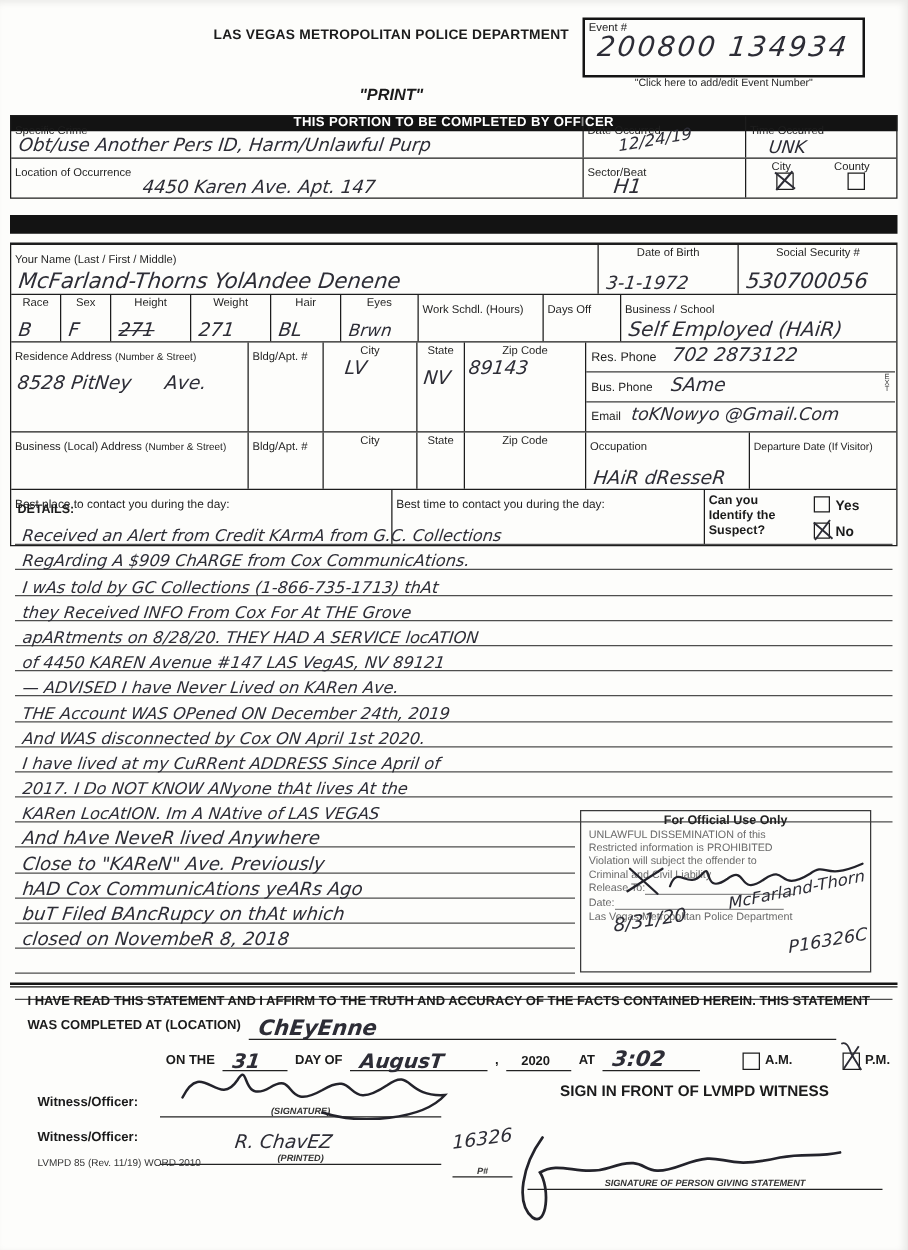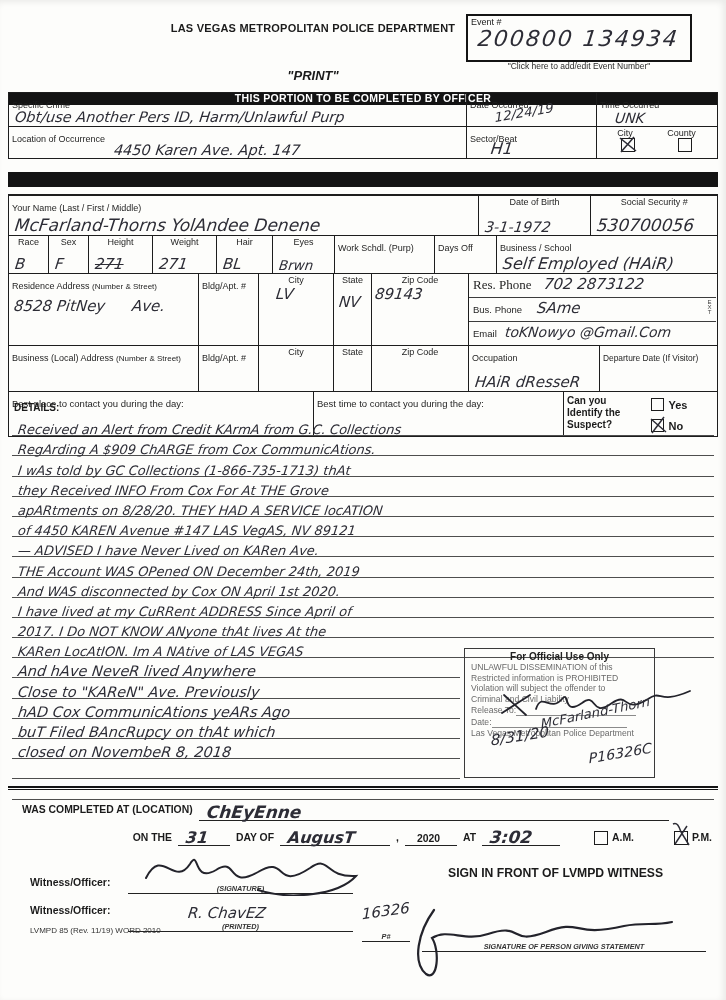--- a/index.html
+++ b/index.html
@@ -33,21 +33,21 @@
   
   .cb{position:relative;display:inline-block;width:14px;height:14px;border:1.6px solid #1c1c1c;vertical-align:middle;box-sizing:border-box;}
   .xmark{position:absolute;pointer-events:none;}
   
   .details-lbl{position:absolute;top:402px;left:14px;font-size:10px;font-weight:bold;}
   .details{position:absolute;top:416px;left:12px;width:702px;}
   .dline{position:relative;border-bottom:1.1px solid #4e4e4e;height:19.2px;}
   .dline.narrow{width:448px;}
   .dtext{position:absolute;bottom:-2px;left:6px;font-size:13px;}
   
-  .obox{position:absolute;top:648px;left:464px;width:191px;height:130px;border:1.6px solid #3a3a3a;box-sizing:border-box;padding:2px 6px;}
+  .obox{position:absolute;top:648px;left:464px;width:233px;height:130px;border:1.6px solid #3a3a3a;box-sizing:border-box;padding:2px 6px;}
   .obox-title{font-size:10px;font-weight:bold;text-align:center;color:#222;}
   .obox-line{font-size:8.6px;color:#6a6a6a;line-height:10.6px;}
   .obox-field{font-size:8.6px;color:#6a6a6a;line-height:12px;}
   .obox-field .fl{display:inline-block;border-bottom:1px solid #8a8a8a;width:120px;height:9px;vertical-align:bottom;}
   
   .rule2{position:absolute;top:786px;left:8px;width:710px;height:4px;border-top:2.6px solid #141414;border-bottom:1.4px solid #141414;box-sizing:border-box;}
   .aff{position:absolute;top:796px;left:22px;width:690px;font-size:10.4px;font-weight:bold;}
   .aff-row{margin-top:8px;display:flex;align-items:flex-start;}
   .useg{display:inline-block;border-bottom:1.2px solid #222;position:relative;height:16px;margin:0 6px;}
   .useg .hw{position:absolute;bottom:-2px;left:8px;}
@@ -155,37 +155,37 @@
           <span class="val hw" style="font-size:15px;">271</span>
         </div>
       <div class="cell">
           <span class="lbl lblc">Hair</span>
           <span class="val hw" style="font-size:15px;">BL</span>
         </div>
       <div class="cell">
           <span class="lbl lblc">Eyes</span>
           <span class="val hw" style="font-size:13.5px;">Brwn</span>
         </div>
-      <div class="cell"><span class="lbl">Work Schdl. (Purp)</span></div>
+      <div class="cell"><span class="lbl">Work Schdl. (Hours)</span></div>
       <div class="cell"><span class="lbl">Days Off</span></div>
       <div class="cell"><span class="lbl">Business / School</span><span class="val hw" style="font-size:16px;">Self Employed (HAiR)</span></div>
     </div>
     <div class="row" style="grid-template-columns:190px 60px 75px 38px 97px 246.6px;height:72px;">
       <div class="cell">
         <span class="lbl"><span>Residence Address</span> <span style="font-size:8px;">(Number &amp; Street)</span></span>
         <div class="hw" style="font-size:15px;margin-top:4px;margin-left:2px;">8528  PitNey</div>
         <div class="hw" style="font-size:15px;margin-left:22px;">Ave.</div>
       </div>
       <div class="cell"><span class="lbl">Bldg/Apt. #</span></div>
       <div class="cell"><span class="lbl lblc">City</span><span class="hw" style="font-size:15px;margin-left:14px;">LV</span></div>
       <div class="cell"><span class="lbl lblc">State</span><span class="hw" style="font-size:15px;margin-left:2px;margin-top:8px;">NV</span></div>
       <div class="cell"><span class="lbl lblc">Zip Code</span><span class="hw" style="font-size:15px;">89143</span></div>
       <div class="cell" style="padding:0;">
         <div style="height:24px;border-bottom:1px solid #3c3c3c;position:relative;padding:1px 4px;box-sizing:border-box;">
-          <span class="lbl" style="font-size:13px;font-family:Liberation Serif, serif;">Res. Phone</span>
+          <span class="lbl" style="font-size:10px;">Res. Phone</span>
           <span class="hw" style="font-size:15px;margin-left:8px;">702 2873122</span>
         </div>
         <div style="height:24px;border-bottom:1px solid #3c3c3c;position:relative;padding:1px 4px;box-sizing:border-box;">
           <span class="lbl" style="font-size:9.5px;">Bus. Phone</span>
           <span class="hw" style="font-size:15px;margin-left:10px;">SAme</span>
           <span style="position:absolute;right:3px;top:1px;font-size:6px;color:#444;writing-mode:vertical-rl;text-orientation:upright;letter-spacing:-1px;">EXT</span>
         </div>
         <div style="height:23px;position:relative;padding:1px 4px;box-sizing:border-box;">
           <span class="lbl" style="font-size:9.5px;">Email</span>
           <span class="hw" style="font-size:14px;margin-left:4px;">toKNowyo @Gmail.Com</span>
@@ -304,20 +304,21 @@
     <span class="hw" style="position:absolute;left:26px;top:78px;font-size:15px;transform:skewX(-7deg) rotate(-9deg);">8/31/20</span>
     <svg class="sig" width="210" height="60" style="position:absolute;left:25px;top:20px;">
       <path d="M12,44 L40,26 M14,26 L36,46 M46,40 C52,22 60,44 72,30 C80,20 72,48 92,34 C108,22 100,50 122,34 C140,22 132,46 158,30 C172,20 168,36 200,22" stroke-width="1.8"></path>
     </svg>
     <span class="hw" style="position:absolute;right:4px;top:56px;font-size:13px;transform:skewX(-7deg) rotate(-12deg);" hidden="">McFarland-Thorn</span>
     <span class="hw" style="position:absolute;right:2px;top:96px;font-size:14px;transform:skewX(-7deg) rotate(-10deg);">P16326C</span>
   </div>
 
   <div class="rule2"></div>
   <div class="aff">
+    <div>I HAVE READ THIS STATEMENT AND I AFFIRM TO THE TRUTH AND ACCURACY OF THE FACTS CONTAINED HEREIN. THIS STATEMENT</div>
     <div class="aff-row">
       <span>WAS COMPLETED AT (LOCATION)</span>
       <span class="useg" style="width:470px;">
           <span class="hw" style="font-size:17px;">ChEyEnne</span>
         </span>
     </div>
     <div class="aff-row" style="align-items:center;justify-content:flex-end;">
       <span>ON THE</span>
       <span class="useg" style="width:52px;">
           <span class="hw" style="font-size:16px;">31</span>

